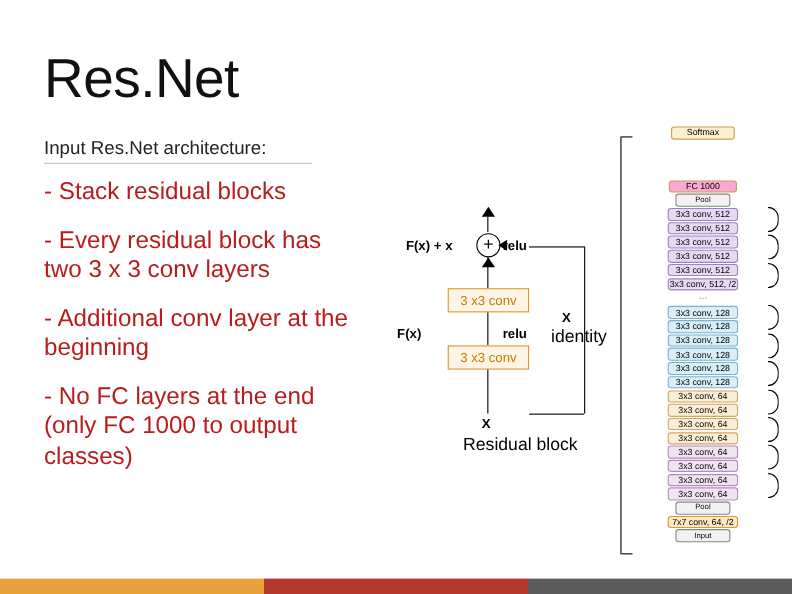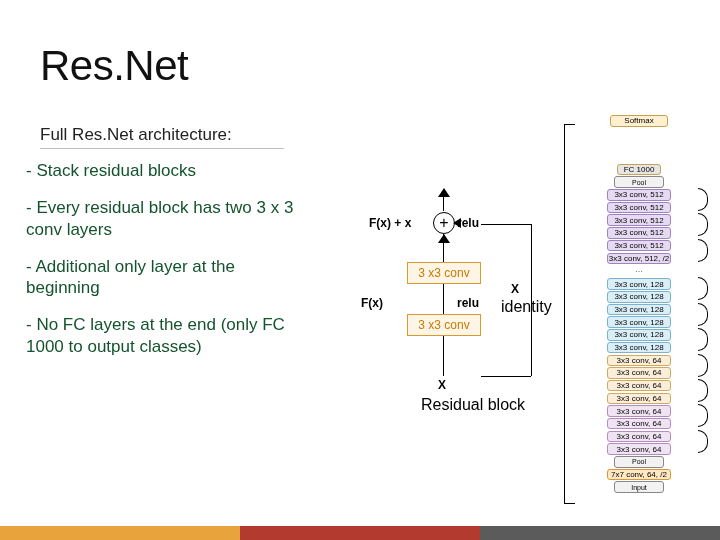--- a/index.html
+++ b/index.html
@@ -6,44 +6,44 @@
   body {
     width: 720px; height: 540px;
     background: #fff;
     font-family: "Segoe UI", "Helvetica Neue", Arial, sans-serif;
     position: relative;
     overflow: hidden;
   }
   .title {
     position: absolute;
     left: 40px; top: 42px;
-    font-size: 42px;
+    font-size: 50px;
     font-weight: 300;
     color: #111;
     letter-spacing: -0.5px;
   }
   .subtitle {
     position: absolute;
     left: 40px; top: 125px;
     font-size: 17px;
     color: #222;
   }
   .hr {
     position: absolute;
     left: 40px; top: 148px;
     width: 244px;
     height: 0;
     border-top: 1px solid #c0c0c0;
   }
   .bullets {
     position: absolute;
-    left: 26px; top: 160px;
+    left: 40px; top: 160px;
     width: 280px;
-    font-size: 17px;
-    color: #14532d;
+    font-size: 22px;
+    color: #b91c1c;
     line-height: 1.25;
   }
   .bullets p { margin-bottom: 16px; }
 
   
   .diag {
     position: absolute;
     left: 325px; top: 190px;
     width: 230px; height: 260px;
     font-size: 12px;
@@ -91,21 +91,21 @@
     font-size:8px;
     text-align:center;
   }
   .blk {
     height:11.5px; margin:1.2px auto; width:64px;
     border:1px solid #888; border-radius:3px;
     display:flex; align-items:center; justify-content:center;
     background:#fff; overflow:hidden; white-space:nowrap;
   }
   .top1 { background:#fff0d0; border-color:#c9a050; width:58px; }
-  .top2 { background:#e5e5e5; border-color:#c9a050; width:44px;margin-top:37px; }
+  .top2 { background:#f9a8d4; border-color:#c9a050; width:62px;margin-top:37px; }
   .top3 { background:#f2f2f2; width:50px; font-size:7px; }
   .grp4 { background:#e6d9f2; border-color:#a082c0; }
   .grp3 { background:#d9eef7; border-color:#7bb3cc; }
   .grp2 { background:#fbeed9; border-color:#d0a860; }
   .grp1 { background:#f0e4f3; border-color:#b48cc0; }
   .pool { background:#f2f2f2; width:50px; font-size:7px; }
   .conv1 { background:#ffe8c2; border-color:#d49a3a; }
   .inp  { background:#f2f2f2; width:50px; font-size:7px; }
   .skip {
     position:absolute; right:-14px; width:10px; height:23px;
@@ -118,27 +118,27 @@
     display:flex;
   }
   .bottombar div:nth-child(1){ flex:1; background:#e8a33d; }
   .bottombar div:nth-child(2){ flex:1; background:#b23a2e; }
   .bottombar div:nth-child(3){ flex:1; background:#5b5b5b; }
 </style>
 </head>
 <body>
 
 <div class="title">Res.Net</div>
-<div class="subtitle">Full Res.Net architecture:</div>
+<div class="subtitle">Input Res.Net architecture:</div>
 <div class="hr"></div>
 
 <div class="bullets">
   <p>- Stack residual blocks</p>
   <p>- Every residual block has two 3 x 3 conv layers</p>
-  <p>- Additional only layer at the beginning</p>
+  <p>- Additional conv layer at the beginning</p>
   <p>- No FC layers at the end (only FC 1000 to output classes)</p>
 </div>
 
 <div class="diag">
   <div class="arrowhead" style="top:-2px"></div>
   <div class="vline" style="top:7px;height:14px"></div>
   <div class="lbl" style="left:44px;top:26px;font-weight:bold">F(x) + x</div>
   <div class="plus">+</div>
   <div class="lbl" style="left:132px;top:26px;font-size:12px;font-weight:bold">relu</div>
   <div class="vline" style="top:44px;height:28px"></div>

